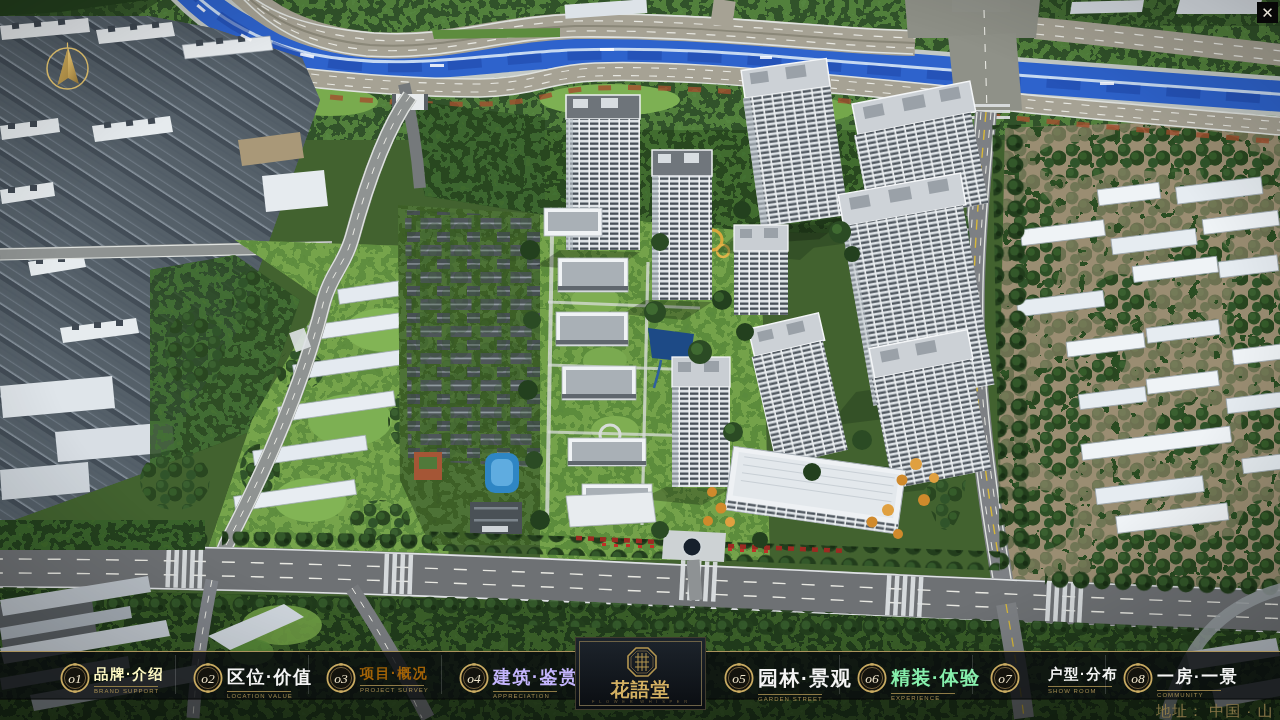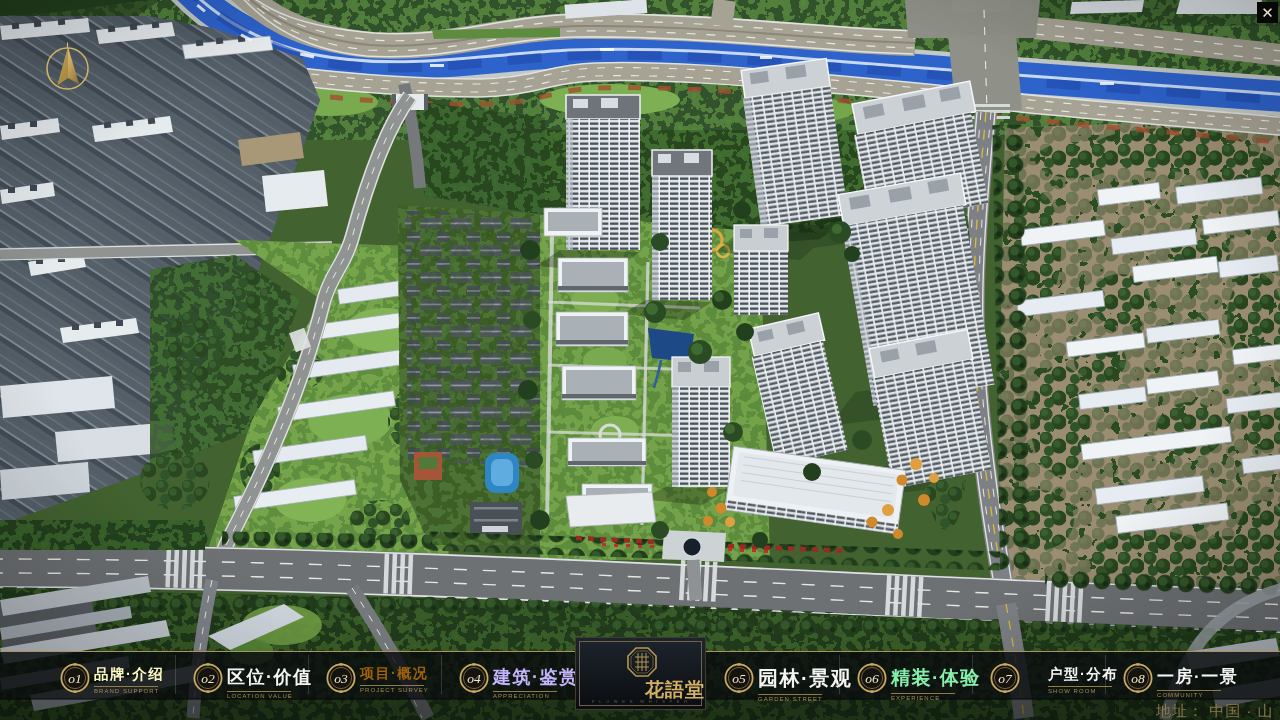--- a/index.html
+++ b/index.html
@@ -884,18 +884,18 @@
 <polygon points="10,4 20,4 26,10 26,20 20,26 10,26 4,20 4,10" fill="none" stroke="#8a744a" stroke-width=".7"></polygon>
 <g stroke="#b59750" stroke-width="1">
           <line x1="8" y1="10" x2="22" y2="10"></line>
           <line x1="8" y1="15" x2="22" y2="15"></line>
           <line x1="8" y1="20" x2="22" y2="20"></line>
           <line x1="11" y1="6" x2="11" y2="24"></line>
           <line x1="15" y1="6" x2="15" y2="24"></line>
           <line x1="19" y1="6" x2="19" y2="24"></line>
         </g>
 </svg>
-<div style="position:absolute;left:0;top:39px;width:100%;text-align:right;font-family:'Liberation Serif',serif;font-weight:bold;font-size:19px;color:#d4b162;letter-spacing:1px">花語堂</div>
+<div style="position:absolute;left:0;top:39px;width:100%;text-align:center;font-family:'Liberation Serif',serif;font-weight:bold;font-size:19px;color:#d4b162;letter-spacing:1px">花語堂</div>
 <div style="position:absolute;left:0;top:61px;width:100%;text-align:center;font-size:4px;color:#6e5e3a;letter-spacing:1.8px;font-family:'Liberation Sans',sans-serif">F L O W E R &nbsp;W H I S P E R</div>
 </div>
 
 <div style="position:absolute;left:1156px;top:702px;font-size:15px;color:#8a7748;letter-spacing:1px;font-family:'Liberation Sans',sans-serif">地址：&nbsp;中国 · 山西</div>
 </div>
 
 </body></html>

